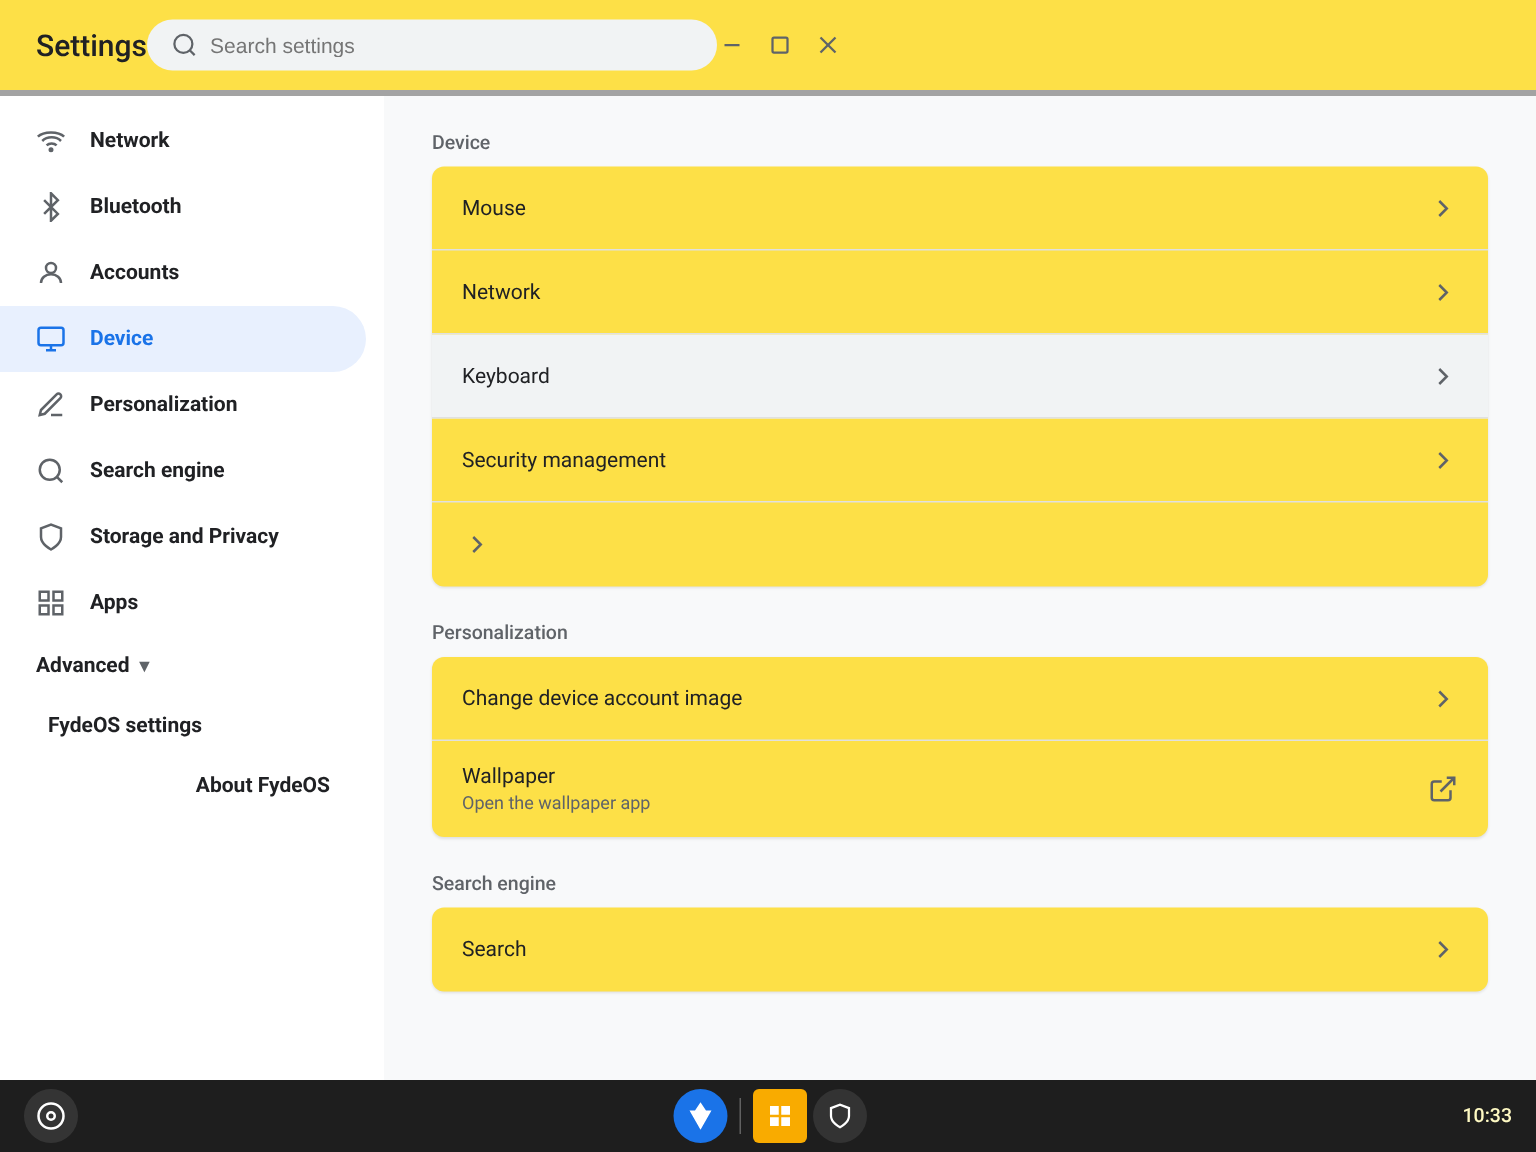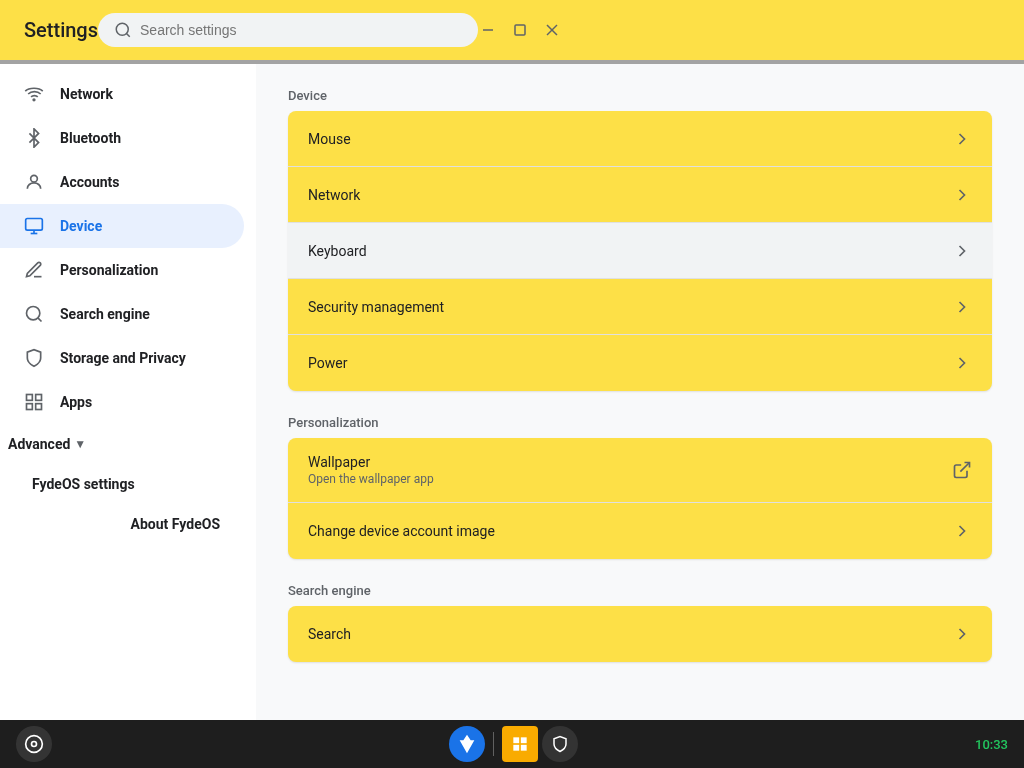--- a/index.html
+++ b/index.html
@@ -39,21 +39,21 @@
       color: #1a73e8;
     }
     .sidebar-item.active .sidebar-icon { color: #1a73e8; }
     .sidebar-icon { width: 20px; height: 20px; display: flex; align-items: center; justify-content: center; color: #5f6368; flex-shrink: 0; }
     .sidebar-label { font-size: 14px; font-weight: 700; }
 
     
     .sidebar-item-advanced {
       display: flex;
       align-items: center;
-      padding: 12px 8px;
+      padding: 12px 24px;
       cursor: pointer;
       gap: 16px;
       font-size: 14px;
       color: #202124;
       border-radius: 0 24px 24px 0;
       margin-right: 12px;
     }
     .advanced-label-wrap { display: flex; align-items: center; gap: 4px; flex: 1; }
     .chevron-down { font-size: 12px; color: #5f6368; }
 
@@ -121,21 +121,21 @@
       border-radius: 50%;
       background: rgba(255,255,255,0.1);
       display: flex; align-items: center; justify-content: center;
       cursor: pointer;
     }
     .taskbar-divider {
       width: 1px; height: 24px;
       background: rgba(255,255,255,0.3);
       margin: 0 4px;
     }
-    .time-label { color: #22c55e; font-size: 13px; font-weight: 500; }
+    .time-label { color: #fef9c3; font-size: 13px; font-weight: 500; }
 
     
     .top-bar {
       background: #fde047;
       height: 64px;
       display: flex;
       align-items: center;
       justify-content: flex-start;
       padding: 0 16px 0 24px;
       border-bottom: 4px solid #a3a3a3;
@@ -355,59 +355,56 @@
             <div class="card-row-label">Security management</div>
           </div>
           <div class="card-row-arrow">
             <svg width="20" height="20" viewBox="0 0 24 24" fill="none" stroke="currentColor" stroke-width="2">
                 <polyline points="9 18 15 12 9 6"></polyline>
               </svg>
           </div>
         </div>
 
         <div class="card-row">
-          <div class="card-row-text">
-            <div class="card-row-label">Power</div>
-          </div>
           <div class="card-row-arrow">
             <svg width="20" height="20" viewBox="0 0 24 24" fill="none" stroke="currentColor" stroke-width="2">
                 <polyline points="9 18 15 12 9 6"></polyline>
               </svg>
           </div>
         </div>
 
       </div>
     </div>
 
     <div>
       <div class="section-title">Personalization</div>
       <div class="card">
+
+        <div class="card-row">
+          <div class="card-row-text">
+            <div class="card-row-label">Change device account image</div>
+          </div>
+          <div class="card-row-arrow">
+            <svg width="20" height="20" viewBox="0 0 24 24" fill="none" stroke="currentColor" stroke-width="2">
+                <polyline points="9 18 15 12 9 6"></polyline>
+              </svg>
+          </div>
+        </div>
 
         <div class="card-row">
           <div class="card-row-text">
             <div class="card-row-label">Wallpaper</div>
             <div class="card-row-sublabel">Open the wallpaper app</div>
           </div>
           <div class="card-row-external">
             <svg width="20" height="20" viewBox="0 0 24 24" fill="none" stroke="currentColor" stroke-width="2">
               <path d="M18 13v6a2 2 0 0 1-2 2H5a2 2 0 0 1-2-2V8a2 2 0 0 1 2-2h6"></path>
               <polyline points="15 3 21 3 21 9"></polyline>
               <line x1="10" y1="14" x2="21" y2="3"></line>
             </svg>
-          </div>
-        </div>
-
-        <div class="card-row">
-          <div class="card-row-text">
-            <div class="card-row-label">Change device account image</div>
-          </div>
-          <div class="card-row-arrow">
-            <svg width="20" height="20" viewBox="0 0 24 24" fill="none" stroke="currentColor" stroke-width="2">
-                <polyline points="9 18 15 12 9 6"></polyline>
-              </svg>
           </div>
         </div>
 
       </div>
     </div>
 
     <div>
       <div class="section-title">Search engine</div>
       <div class="card">
 

